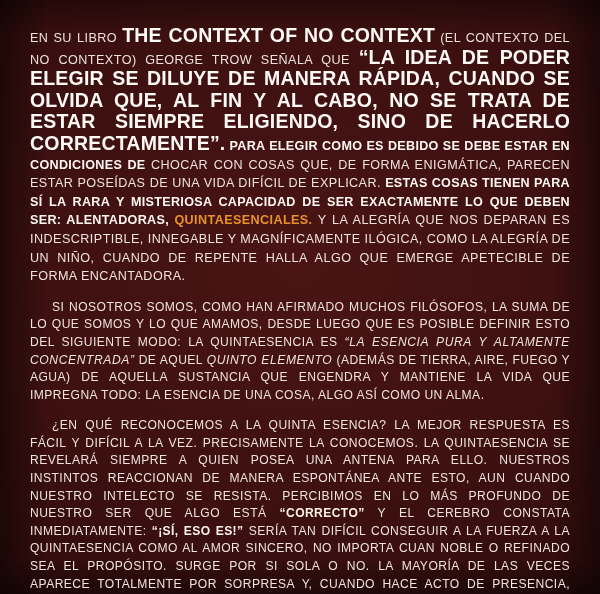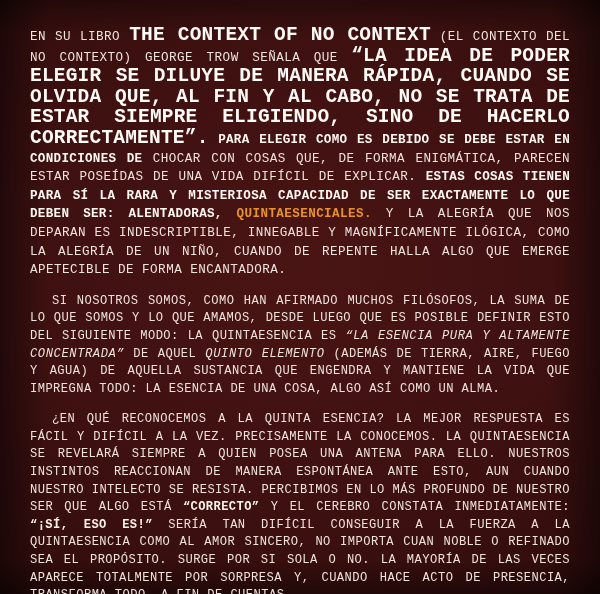--- a/index.html
+++ b/index.html
@@ -31,21 +31,21 @@
     background:
       linear-gradient(to right, rgba(0,0,0,0.45) 0%, rgba(0,0,0,0) 8%, rgba(0,0,0,0) 92%, rgba(0,0,0,0.45) 100%),
       linear-gradient(to bottom, rgba(0,0,0,0.35) 0%, rgba(0,0,0,0) 6%, rgba(0,0,0,0) 94%, rgba(0,0,0,0.4) 100%);
   }
   .col {
     position: relative;
     z-index: 2;
   }
   p {
     margin: 0 0 13px 0;
-    font-family: Liberation Mono, monospace;
+    font-family: Liberation Sans, sans-serif;
     font-size: 12.1px;
     line-height: 17.6px;
     letter-spacing: 0.45px;
     text-align: justify;
     text-transform: uppercase;
     color: #efe3dc;
     font-weight: 400;
   }
   p.lead {
     font-size: 12.6px;

